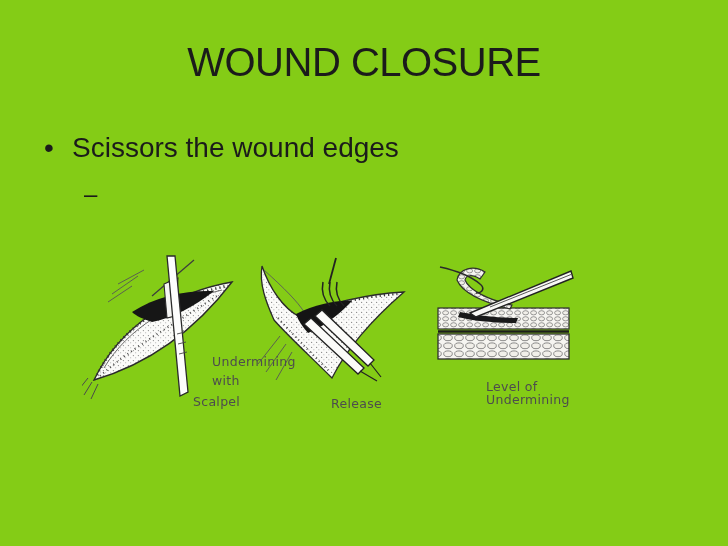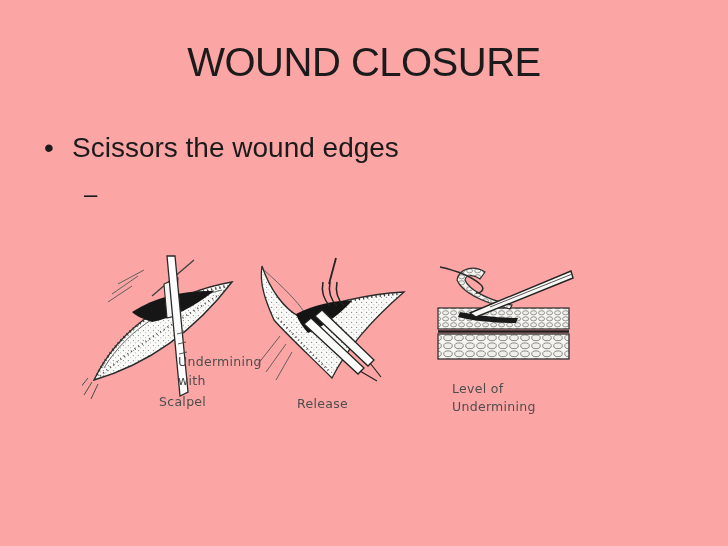--- a/index.html
+++ b/index.html
@@ -1,18 +1,18 @@
 <!DOCTYPE html>
 <html><head>
 <meta charset="utf-8">
 <style>
   html,body { margin:0; padding:0; background:#e8e8e8; }
   .slide {
     position:relative; width:728px; height:546px;
-    background:#fca5a5; overflow:hidden;
+    background:#84cc16; overflow:hidden;
     font-family:"Liberation Sans", sans-serif;
     color:#1b1b1b;
   }
   .slide-title {
     position:absolute; top:40px; left:0; width:728px;
     text-align:center; font-size:40px; font-weight:400;
     letter-spacing:-0.5px; color:#1b1b1b; white-space:nowrap;
   }
   .bullet-line {
     position:absolute; top:131px; left:44px;
@@ -28,25 +28,26 @@
   .sub-bullet-marker { margin-right:9px; }
   .figure-strip { position:absolute; left:0; top:0; width:728px; height:546px; }
   .fig-svg { position:absolute; }
   #fig-scalpel  { left:82px;  top:254px; width:185px; height:152px; }
   #fig-scissors { left:240px; top:256px; width:172px; height:142px; }
   #fig-xsection { left:410px; top:262px; width:165px; height:108px; }
   .fig-label {
     position:absolute; font-family:"DejaVu Sans", sans-serif;
     color:#4d4d4d; font-size:12.5px; letter-spacing:0.3px;
     white-space:pre-line;
+    margin-left:34px;
   }
   #lbl-undermining-with { left:178px; top:352px; line-height:19px; }
   #lbl-scalpel          { left:159px; top:394px;text-align:right; }
   #lbl-scissors         { left:297px; top:396px; }
-  #lbl-level            { left:452px; top:380px; line-height:18px; font-size:12.5px; }
+  #lbl-level            { left:452px; top:380px; line-height:13px; font-size:12.5px; }
 </style>
 </head>
 <body>
 
 <div class="slide">
 
   <div class="slide-title">WOUND CLOSURE</div>
 
   <div class="bullet-line">
     <span class="bullet-marker">•</span>

